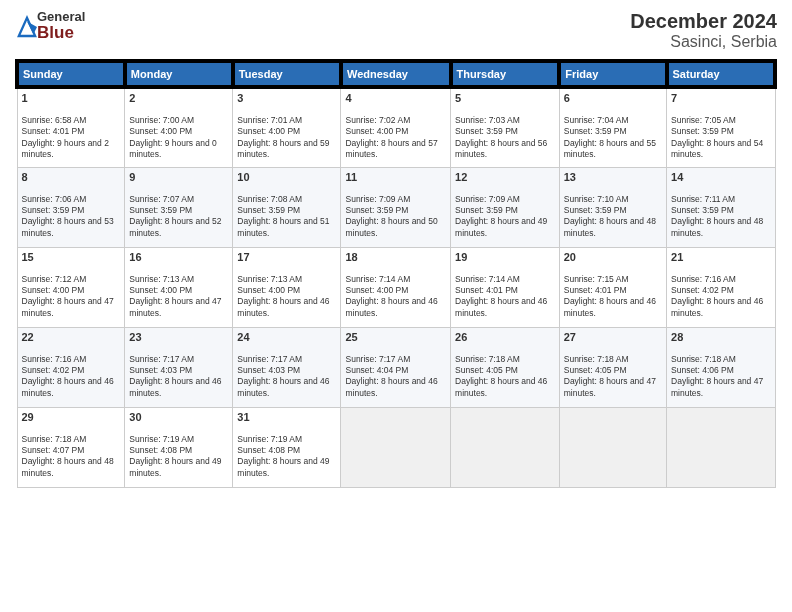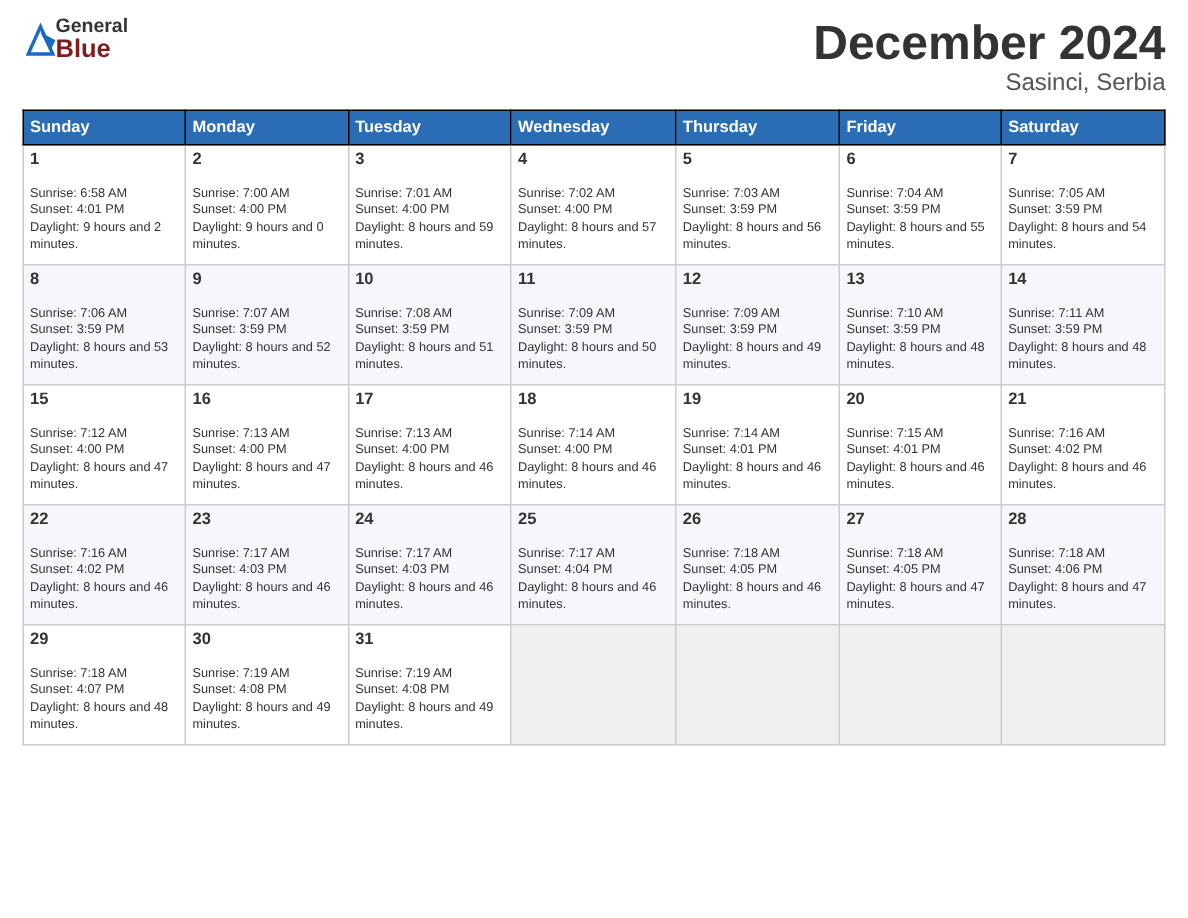--- a/index.html
+++ b/index.html
@@ -43,41 +43,41 @@
     }
     .logo-icon {
       width: 20px;
       height: 24px;
       margin-left: 2px;
     }
     .title-area {
       text-align: right;
     }
     .month-title {
-      font-size: 32px;
+      font-size: 20px;
       font-weight: bold;
       color: #333;
     }
     .location {
       font-size: 16px;
       color: #555;
     }
     .calendar {
       width: 100%;
       border-collapse: collapse;
       font-size: 9.5px;
     }
     .calendar th {
       background: #2a6db5;
       color: #fff;
       padding: 5px 4px;
       text-align: left;
       font-size: 11px;
       font-weight: bold;
-      border: 1px solid #000000;
+      border: 4px solid #000000;
     }
     .calendar td {
       border: 1px solid #ccc;
       padding: 3px 4px;
       vertical-align: top;
       background: #fff;
       width: 113px;
       height: 80px;
     }
     .calendar tr:nth-child(even) td {

